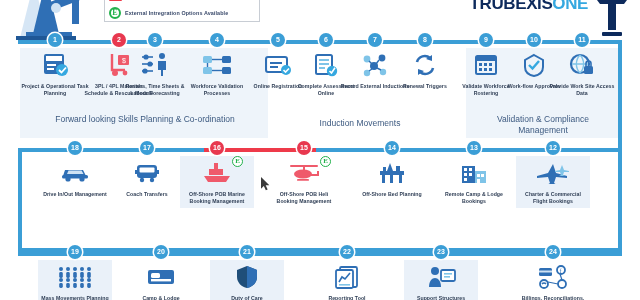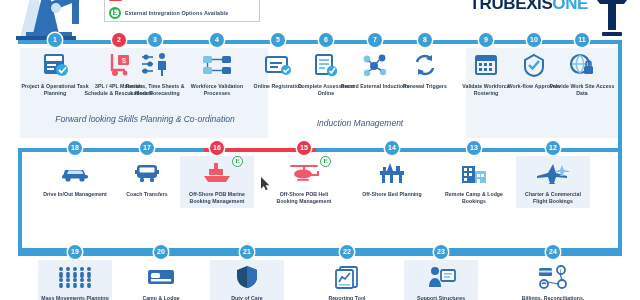--- a/index.html
+++ b/index.html
@@ -92,21 +92,20 @@
     background: #eef4fa;
     z-index: 2;
   }
   .group-title {
     position: absolute;
     text-align: center;
     font-size: 8.5px;
     color: #3d5a80;
     line-height: 11px;
     z-index: 6;
-    font-style: italic;
   }
 
   
   .step {
     position: absolute;
     width: 74px;
     text-align: center;
     z-index: 8;
   }
   .step .icon {
@@ -335,21 +334,22 @@
           <path d="M4 11 h16 M12 2 a13 13 0 0 1 0 18 a13 13 0 0 1 0 -18" fill="none" stroke="#7fc4e8" stroke-width="1.4"></path>
           <rect x="16" y="13" width="9" height="8" rx="1.5" fill="#2f6fb5"></rect>
           <path d="M18 13 v-2.5 a2.5 2.5 0 0 1 5 0 V13" fill="none" stroke="#2f6fb5" stroke-width="1.6"></path>
         </svg>
     </div>
     <div class="label">Provide Work Site Access Data</div>
   </div>
   <div class="node" style="left:575px; top:33px;">11</div>
 
   <div class="group-title" style="left:40px; top:114px; width:210px;">Forward looking Skills Planning &amp; Co-ordination</div>
-  <div class="group-title" style="left:285px; top:118px; width:150px;">Induction Management</div>
+  <div class="group-title" style="left:285px; top:118px; width:150px;">Induction Movements</div>
+  <div class="group-title" style="left:478px; top:114px; width:130px;">Validation &amp; Compliance Management</div>
 
   <div class="rail-box" style="left:18px; top:148px; width:604px; height:104px;"></div>
   <div class="rail rail-h rail-red" style="left:204px; top:148px; width:112px;"></div>
 
   <div class="step-shade" style="left:180px; top:156px; width:74px; height:52px;"></div>
   <div class="step-shade" style="left:516px; top:156px; width:74px; height:52px;"></div>
 
   <div class="step" style="left:38px; top:158px;">
     <div class="icon">
       <svg width="30" height="20" viewBox="0 0 30 20">

